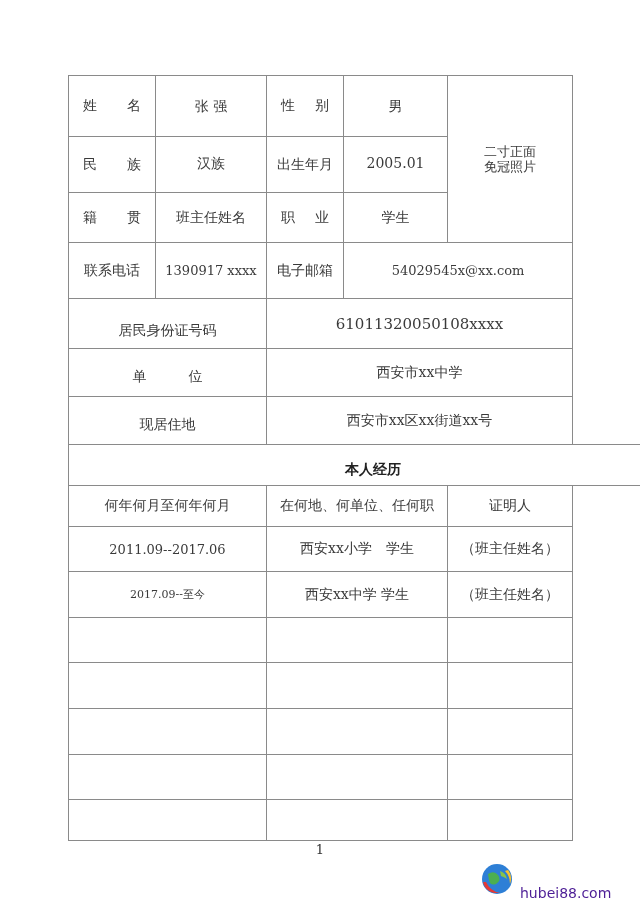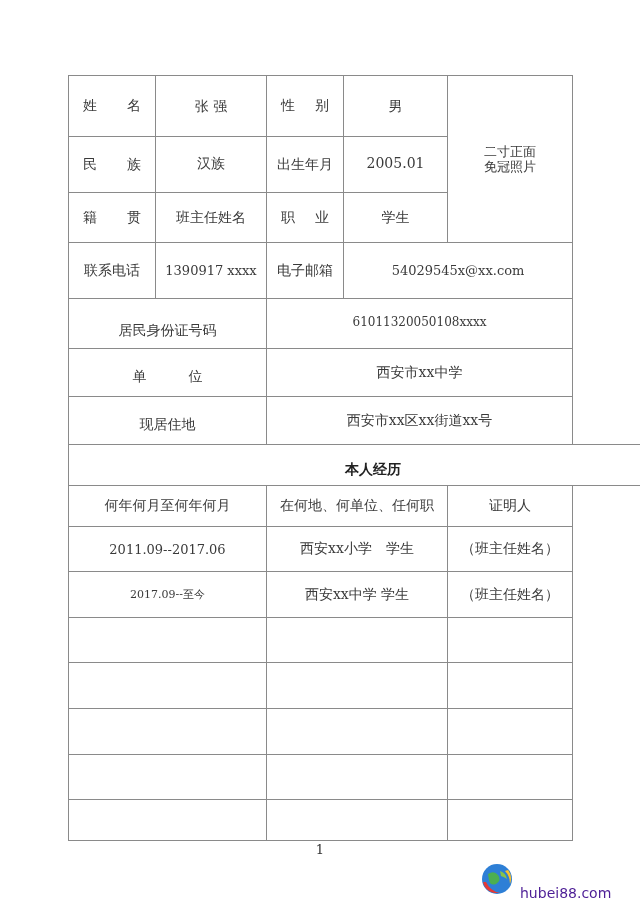--- a/index.html
+++ b/index.html
@@ -55,21 +55,21 @@
   <span>业</span>
 </div>
 <div class="cell" style="left:343px;top:192px;width:105px;height:51px;align-items:flex-start;padding-top:16px;">学生</div>
 
 <div class="cell" style="left:68px;top:242px;width:88px;height:57px;">联系电话</div>
 <div class="cell" style="left:155px;top:242px;width:112px;height:57px;align-items:flex-start;padding-top:20px;font-size:13px;">1390917 xxxx</div>
 <div class="cell" style="left:266px;top:242px;width:78px;height:57px;">电子邮箱</div>
 <div class="cell" style="left:343px;top:242px;width:230px;height:57px;align-items:flex-start;padding-top:20px;font-size:13px;">54029545x@xx.com</div>
 
 <div class="cell" style="left:68px;top:298px;width:199px;height:51px;align-items:flex-end;padding-bottom:8px;">居民身份证号码</div>
-<div class="cell" style="left:266px;top:298px;width:307px;height:51px;align-items:flex-start;padding-top:16px;font-size:12px;">61011320050108xxxx</div>
+<div class="cell" style="left:266px;top:298px;width:307px;height:51px;align-items:flex-start;padding-top:16px;font-size:15px;">61011320050108xxxx</div>
 
 <div class="cell" style="left:68px;top:348px;width:199px;height:49px;gap:42px;align-items:flex-end;padding-bottom:10px;">
   <span>单</span>
   <span>位</span>
 </div>
 <div class="cell" style="left:266px;top:348px;width:307px;height:49px;align-items:flex-start;padding-top:15px;">西安市xx中学</div>
 
 <div class="cell" style="left:68px;top:396px;width:199px;height:49px;align-items:flex-end;padding-bottom:10px;">现居住地</div>
 <div class="cell" style="left:266px;top:396px;width:307px;height:49px;align-items:flex-start;padding-top:15px;">西安市xx区xx街道xx号</div>
 

